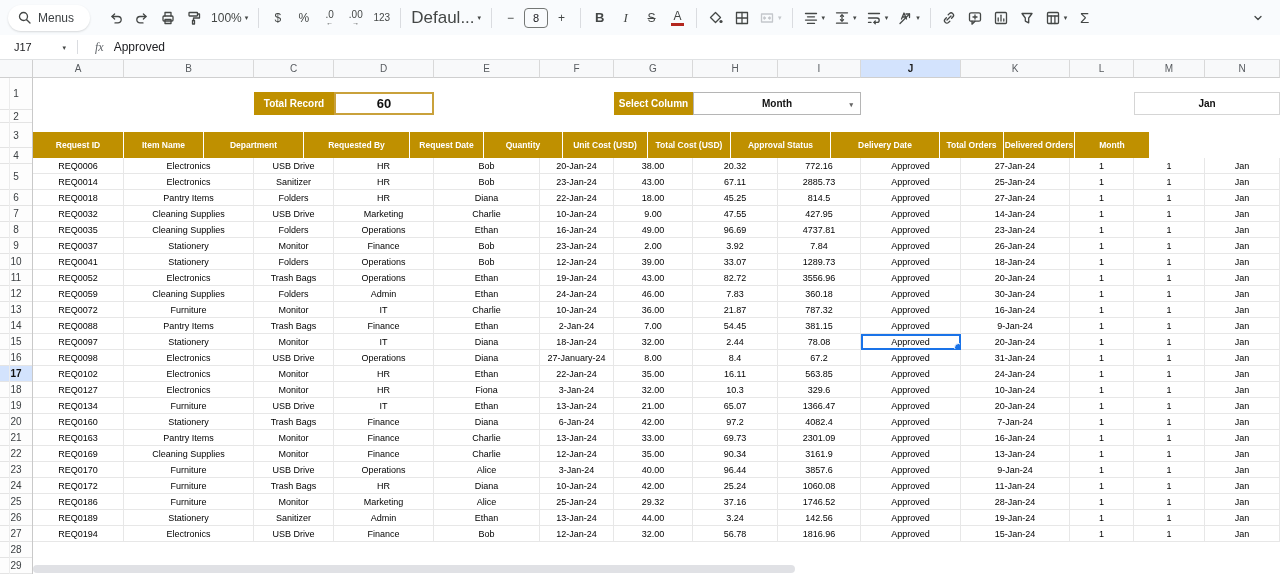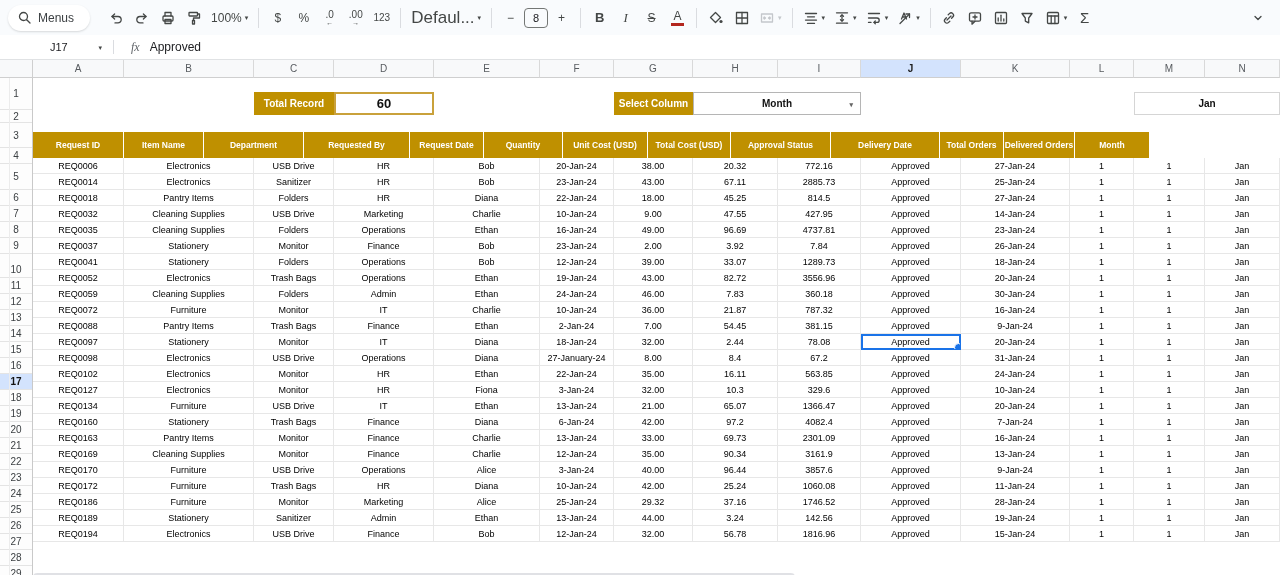--- a/index.html
+++ b/index.html
@@ -30,21 +30,21 @@
   .a-under .bar { width:13px; height:3px; background:#b3261e; margin-top:1px; }
   .numfmt { display:flex; flex-direction:column; align-items:center; line-height:1; font-size:10px; }
   .numfmt .arr { font-size:7px; margin-top:-1px; }
   .sigma { font-size:15px; }
   .hide-ctl { margin-left:auto; }
 
   
   .fbar { height:25px; background:#fff; border-bottom:1px solid #e0e2e4;
     display:flex; align-items:center; font-size:12px; color:#202124; }
   .namebox { width:72px; padding:0 6px 0 14px; display:flex; align-items:center;
-    justify-content:space-between; font-size:11px;margin-left:36px; }
+    justify-content:space-between; font-size:11px; }
   .fx { font-style:italic; color:#5f6368; font-family:"Liberation Serif",serif;
     font-size:12px; margin:0 10px 0 12px; }
   .fbar .sep { height:14px; }
 
   
   .colrow { height:18px; display:flex; background:#fff; position:relative; }
   .corner { width:33px; height:18px; background:#f8f9fa; border-right:1px solid #cfcfcf;
     border-bottom:1px solid #cfcfcf; }
   .colh { height:18px; background:#f8f9fa; border-right:1px solid #d9d9d9;
     border-bottom:1px solid #cfcfcf; display:flex; align-items:center; justify-content:center;
@@ -326,21 +326,21 @@
     <div class="gutter" id="gutter">
         <div class="gut" style="height: 32px;">1</div>
         <div class="gut" style="height: 13px;">2</div>
         <div class="gut" style="height: 25px;">3</div>
         <div class="gut" style="height: 16px;">4</div>
         <div class="gut" style="height: 26px;">5</div>
         <div class="gut" style="height: 16px;">6</div>
         <div class="gut" style="height: 16px;">7</div>
         <div class="gut" style="height: 16px;">8</div>
         <div class="gut" style="height: 16px;">9</div>
-        <div class="gut" style="height: 16px; margin-top: 8px;">10</div>
+        <div class="gut" style="height: 16px;">10</div>
         <div class="gut" style="height: 16px;">11</div>
         <div class="gut" style="height: 16px;">12</div>
         <div class="gut" style="height: 16px;">13</div>
         <div class="gut" style="height: 16px;">14</div>
         <div class="gut" style="height: 16px;">15</div>
         <div class="gut" style="height: 16px;">16</div>
         <div class="gut sel" style="height: 16px;">17</div>
         <div class="gut" style="height: 16px;">18</div>
         <div class="gut" style="height: 16px;">19</div>
         <div class="gut" style="height: 16px;">20</div>

